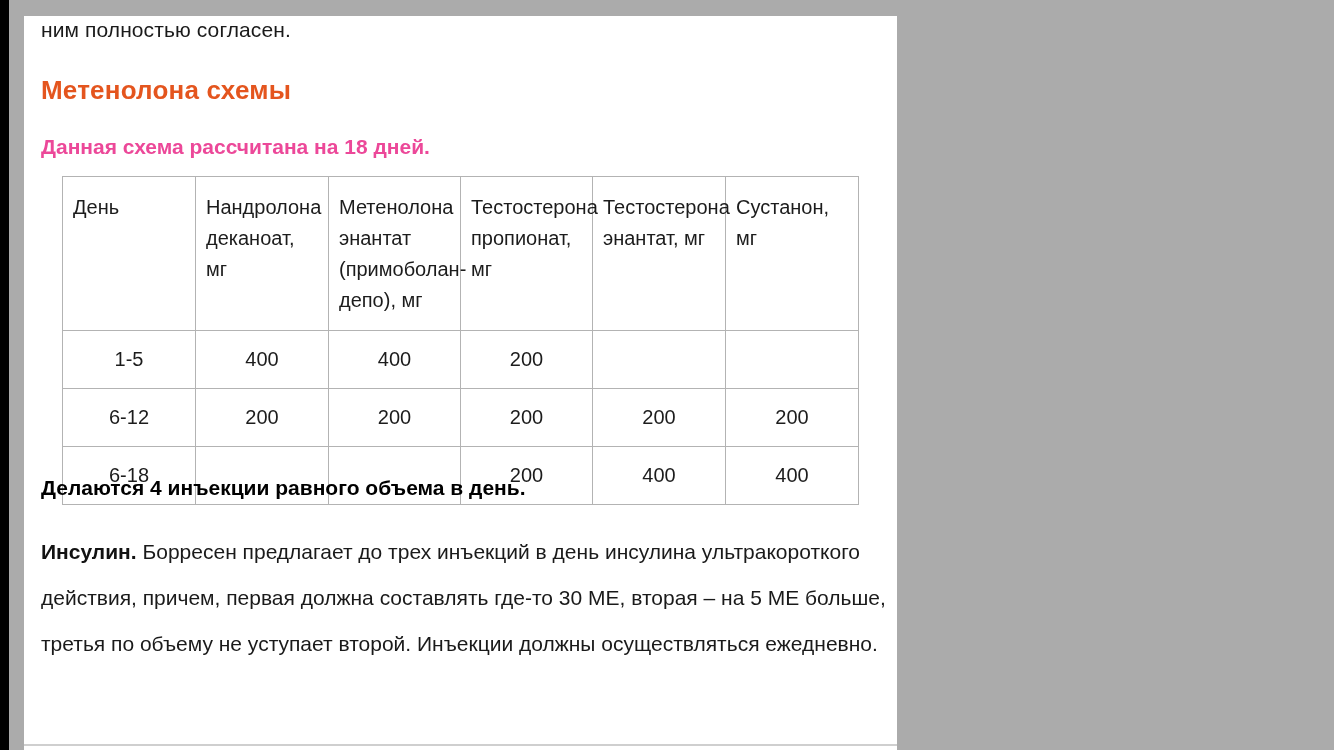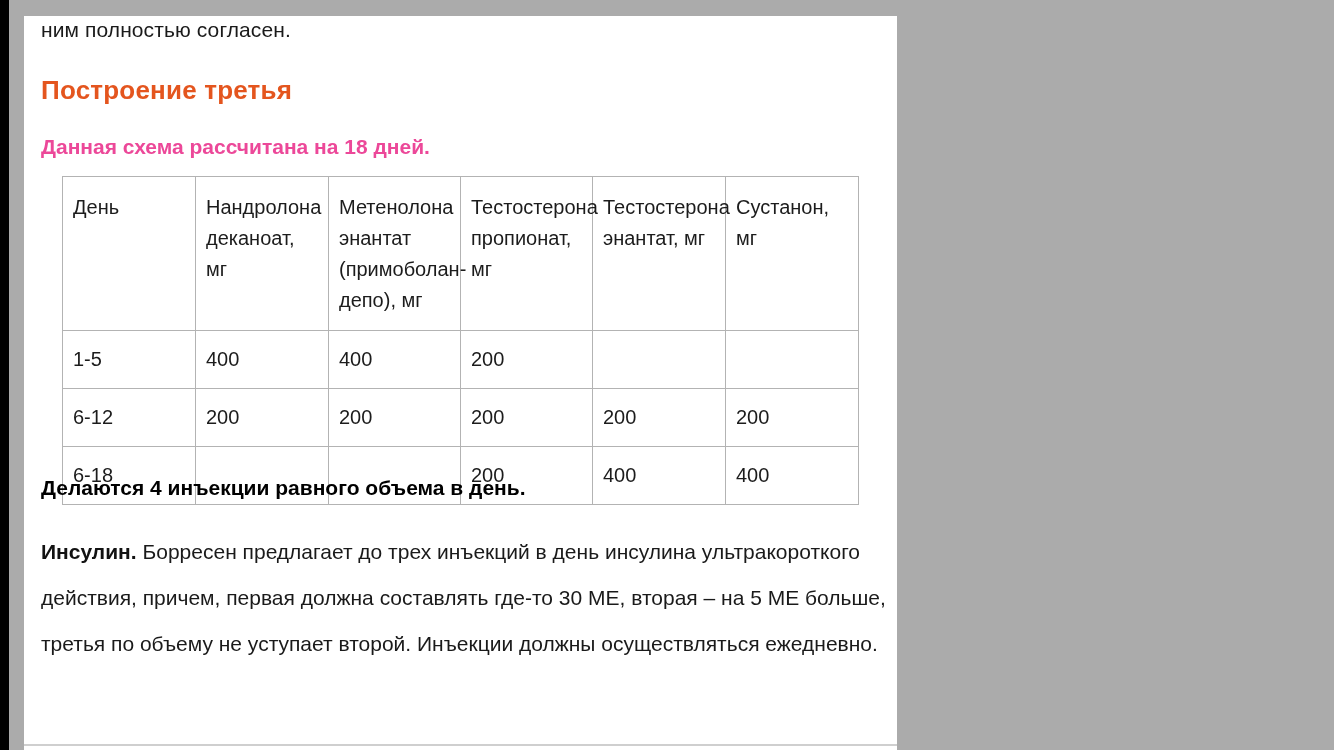--- a/index.html
+++ b/index.html
@@ -139,20 +139,21 @@
     text-align: left;
     line-height: 31px;
   }
   table.schedule thead th {
     height: 104px;
   }
   table.schedule tbody td {
     height: 19px;
     padding-top: 13px;
     padding-bottom: 13px;
+    text-align: center;
   }
   table.schedule col.c0 { width: 133px; }
   table.schedule col.c1 { width: 133px; }
   table.schedule col.c2 { width: 132px; }
   table.schedule col.c3 { width: 132px; }
   table.schedule col.c4 { width: 133px; }
   table.schedule col.c5 { width: 133px; }
 
   
   .after-bold {
@@ -189,21 +190,21 @@
 
   <div class="scrollbar-track">
     <div class="scrollbar-thumb"></div>
   </div>
 
   <div class="page">
     <div class="page-inner">
 
       <p class="para para-top">ним полностью согласен.</p>
 
-      <h2 class="section-heading">Построение третья</h2>
+      <h2 class="section-heading">Метенолона схемы</h2>
 
       <p class="lead-bold">Данная схема рассчитана на 18 дней.</p>
 
       <div class="schedule-table-wrap">
         <table class="schedule">
           <colgroup>
             <col class="c0">
               <col class="c1">
               <col class="c2">
             <col class="c3">

